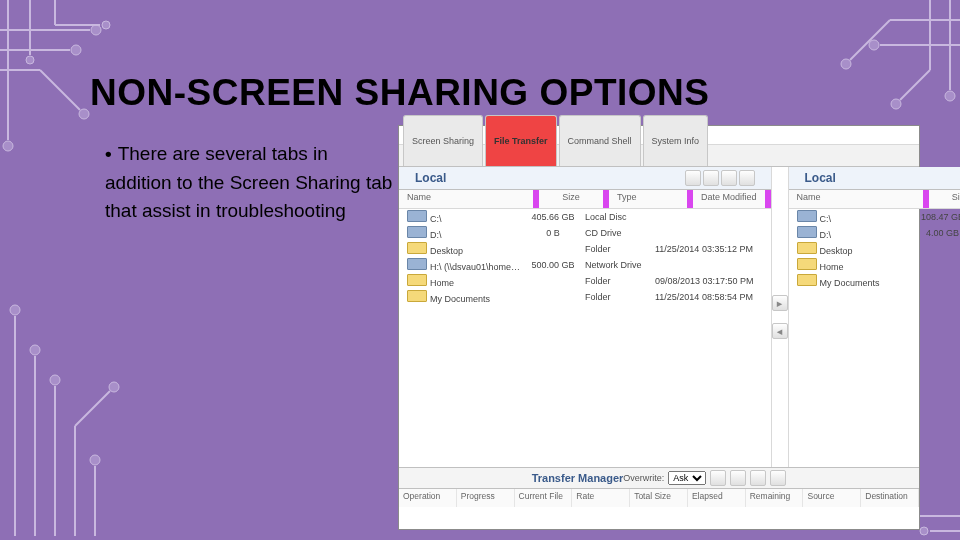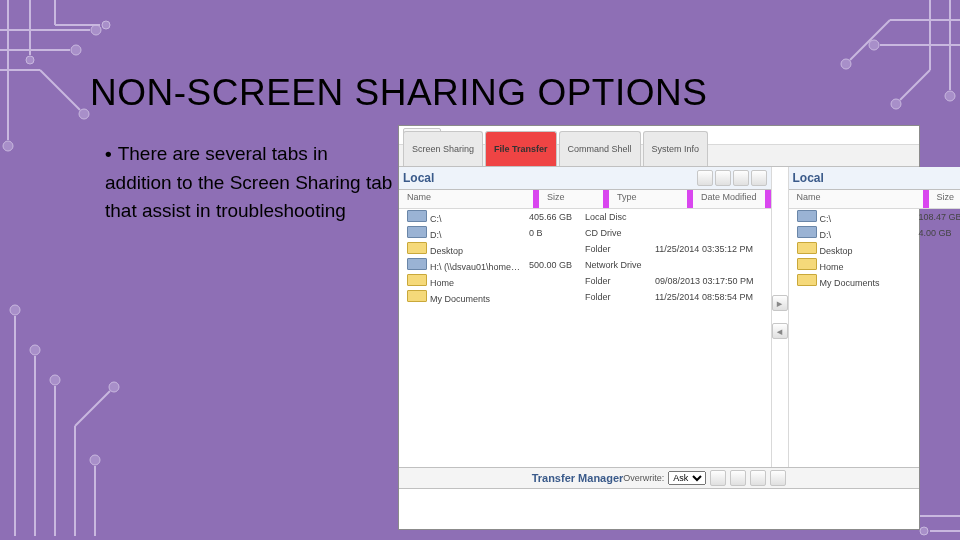--- a/index.html
+++ b/index.html
@@ -3,43 +3,43 @@
 <meta charset="utf-8">
 <style>
   html,body{margin:0;padding:0;width:960px;height:540px;font-family:Arial,Helvetica,sans-serif;overflow:hidden}
   .slide{position:relative;width:960px;height:540px;background:#8e6fb5}
   
   .deco{position:absolute;pointer-events:none}
   .deco svg{overflow:visible}
   .deco circle{fill:#a88fc9;stroke:#c9b8df;stroke-width:1}
   .deco line,.deco path{stroke:#c9b8df;stroke-width:2;fill:none}
   
-  .title{position:absolute;left:90px;top:72px;color:#000;font-size:37px;letter-spacing:0.5px;font-weight:400}
+  .title{position:absolute;left:90px;top:72px;color:#000;font-size:37px;letter-spacing:0.5px;font-weight:700}
   .bullets{position:absolute;left:105px;top:140px;width:290px;color:#000;font-size:19px;line-height:1.5}
   .bullets .dot{font-weight:bold;margin-right:6px}
   
   .shot{position:absolute;left:398px;top:125px;width:520px;height:403px;background:#fff;border:1px solid #8b8b8b;font-family:"Segoe UI",Tahoma,sans-serif;font-size:9px;color:#333}
   .shot .crumb{height:18px;border-bottom:1px solid #d9d9d9;display:flex;align-items:center;padding:0 4px;gap:4px}
   .crumb .chip{border:1px solid #c7c7c7;border-radius:2px;padding:1px 6px;background:#f7f7f7;color:#555}
   .tabbar{height:21px;display:flex;align-items:flex-end;gap:2px;border-bottom:1px solid #c0c0c0;padding-left:4px;background:#f2f2f2}
-  .tab{padding:12px 8px;border:1px solid #c7c7c7;border-bottom:none;border-radius:3px 3px 0 0;background:#eaeaea;color:#555}
+  .tab{padding:20px 8px;border:1px solid #c7c7c7;border-bottom:none;border-radius:3px 3px 0 0;background:#eaeaea;color:#555}
   .tab.active{background:#ef4444;font-weight:600;color:#333}
   .panels{display:flex;height:300px;border-bottom:1px solid #c0c0c0}
   .panel{flex:1;display:flex;flex-direction:column;border-right:1px solid #d9d9d9}
   .panel:last-child{border-right:none}
-  .panelhead{height:22px;background:#eef3fa;display:flex;align-items:center;justify-content:space-between;padding:0 4px;border-bottom:1px solid #c0c0c0}
+  .panelhead{height:22px;background:#eef3fa;display:flex;align-items:center;justify-content:space-between;padding:0 16px;border-bottom:1px solid #c0c0c0}
   .panelhead .lbl{color:#3a5a8a;font-weight:600;font-size:12px}
   .iconrow{display:flex;gap:2px}
   .ic{width:14px;height:14px;display:inline-block;border:1px solid #c7c7c7;background:linear-gradient(#fefefe,#e0e0e0);border-radius:2px}
   .cols{display:flex;height:18px;border-bottom:1px solid #d9d9d9;background:#fafafa;color:#666}
   .cols span{border-right:6px solid #d946ef;padding:2px 8px;white-space:nowrap;overflow:hidden}
   .rows{flex:1;overflow:hidden}
   .row{display:flex;height:16px;align-items:center}
   .row span{padding:0 4px;white-space:nowrap;overflow:hidden;text-overflow:ellipsis;color:#444}
-  .cn{width:118px}.cs{width:48px;text-align:left}.ct{width:62px}.cd{flex:1}
+  .cn{width:118px}.cs{width:48px;text-align:center}.ct{width:62px}.cd{flex:1}
   .drv{width:10px;height:10px;margin:0 3px 0 4px;display:inline-block;background:#9ab3d4;border:1px solid #6a86a8;border-radius:1px}
   .fld{background:#f5d97a;border-color:#c9a83a}
   .midcol{width:20px;border-right:1px solid #d9d9d9;display:flex;flex-direction:column;justify-content:center;align-items:center;gap:12px}
   .midcol .arr{width:14px;height:14px;border:1px solid #c7c7c7;background:linear-gradient(#fefefe,#e0e0e0);border-radius:2px;display:flex;align-items:center;justify-content:center;color:#888;font-size:11px}
   .tmgr-head{height:20px;display:flex;align-items:center;justify-content:center;background:#f4f4f4;border-bottom:1px solid #c0c0c0;padding:0 4px}
   .tmgr-head .lbl{color:#3a5a8a;font-weight:600;font-size:11px}
   .tmgr-cols{display:flex;height:18px;background:#fafafa;color:#666}
   .tmgr-cols span{flex:1;border-right:1px solid #e5e5e5;padding:2px 4px;font-size:8.5px;white-space:nowrap;overflow:hidden}
   .ovr{display:flex;align-items:center;gap:4px;color:#555}
   .ovr select{font-size:9px}
@@ -227,14 +227,25 @@
       <span class="lbl">Transfer Manager</span>
       <span class="ovr">
         <span>Overwrite:</span>
         <select><option>Ask</option></select>
         <span class="ic"></span>
         <span class="ic"></span>
         <span class="ic"></span>
         <span class="ic"></span>
       </span>
     </div>
+    <div class="tmgr-cols" id="tmgr-cols">
+        <span>Operation</span>
+        <span>Progress</span>
+        <span>Current File</span>
+        <span>Rate</span>
+        <span>Total Size</span>
+        <span>Elapsed</span>
+        <span>Remaining</span>
+        <span>Source</span>
+        <span>Destination</span>
+      </div>
   </div>
 </div>
 
 </body></html>

